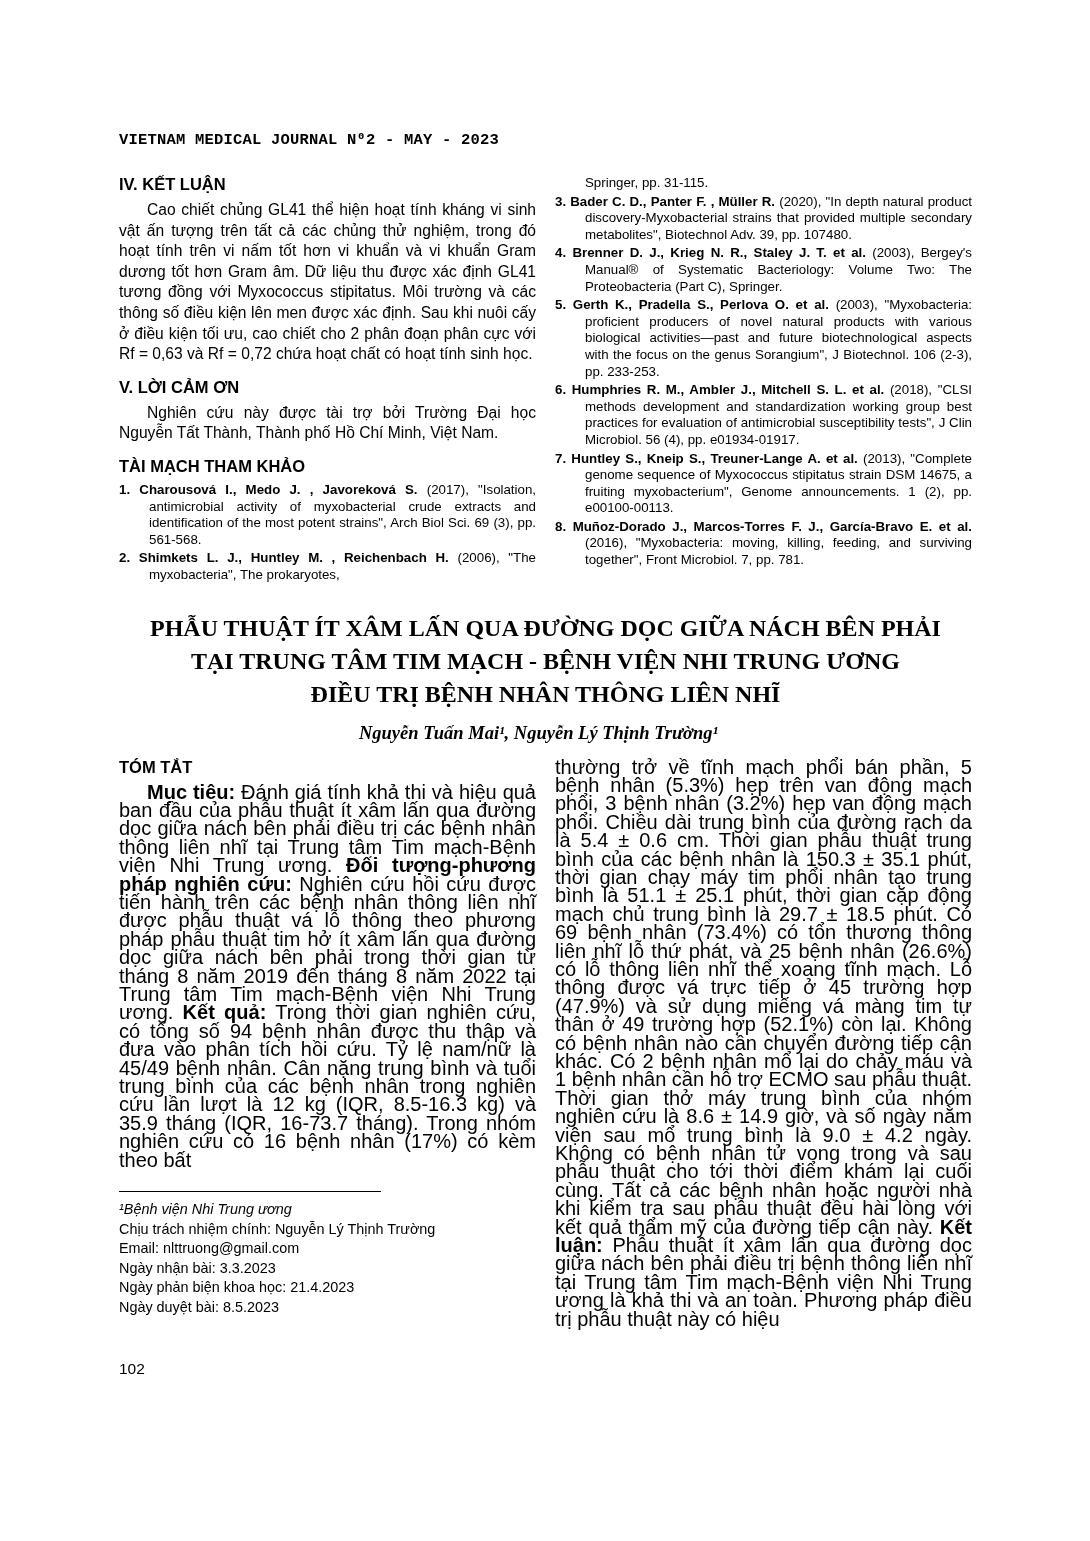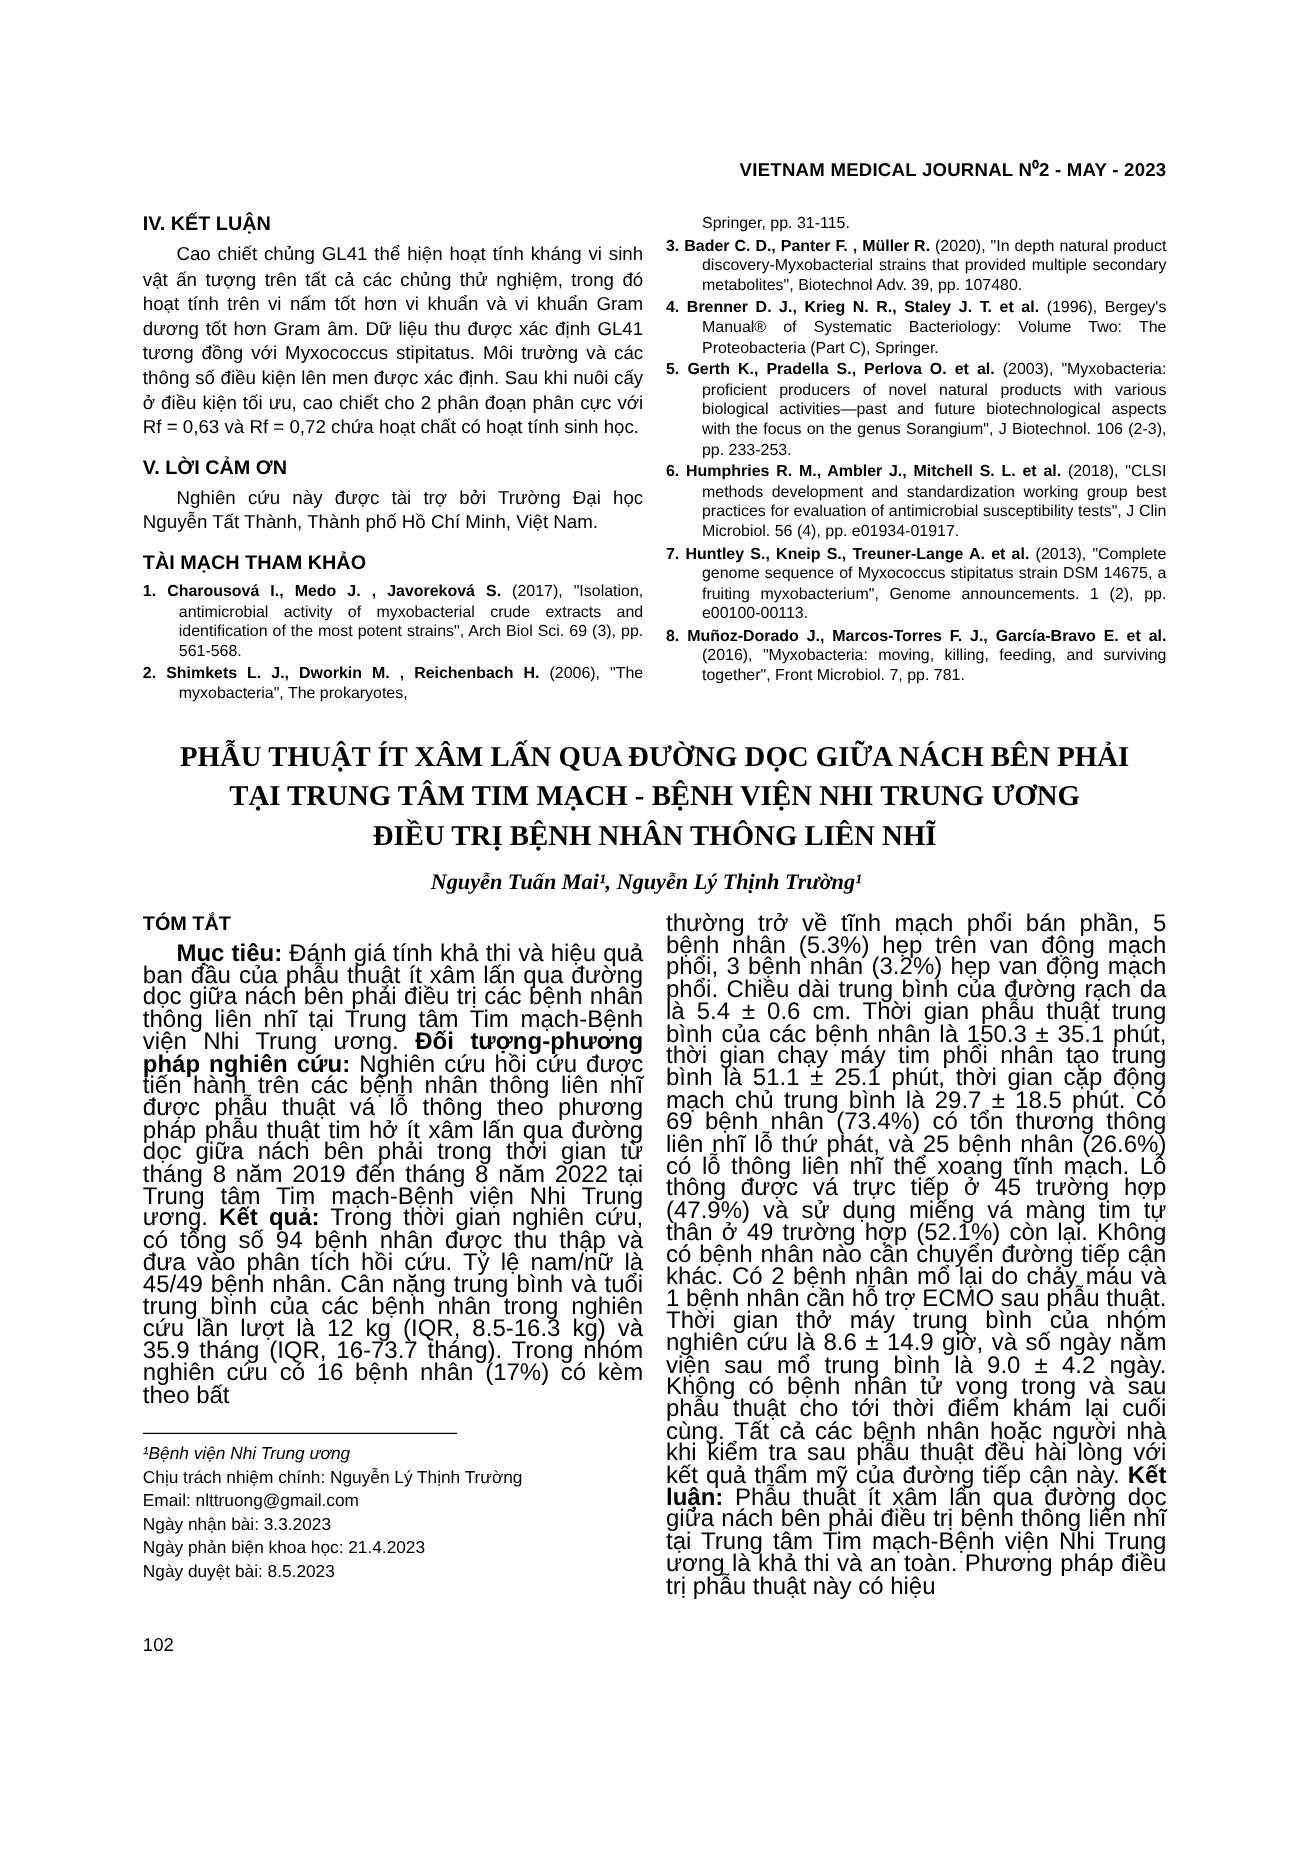--- a/index.html
+++ b/index.html
@@ -6,24 +6,25 @@
   html, body { background: #ffffff; }
   body {
     width: 1090px; height: 1541px;
     color: #000;
     font-family: "Liberation Sans", sans-serif;
     overflow: hidden;
   }
   .page { padding: 130px 118px 0 119px; }
 
   .journal-header {
-    text-align: right;
+    text-align: left;
     font-weight: 700;
     font-size: 15.5px;
     letter-spacing: 0.2px;
+    font-family: Liberation Mono, monospace;
   }
 
   .two-col { display: flex; gap: 19px; margin-top: 26px; }
   .col { flex: 1 1 0; min-width: 0; }
 
   h2.sec-heading {
     font-size: 16.5px;
     font-weight: 700;
     margin: 13px 0 6px 0;
   }
@@ -98,28 +99,28 @@
     <div class="col">
       <h2 class="sec-heading">IV. KẾT LUẬN</h2>
       <p class="body indent">Cao chiết chủng GL41 thể hiện hoạt tính kháng vi sinh vật ấn tượng trên tất cả các chủng thử nghiệm, trong đó hoạt tính trên vi nấm tốt hơn vi khuẩn và vi khuẩn Gram dương tốt hơn Gram âm. Dữ liệu thu được xác định GL41 tương đồng với Myxococcus stipitatus. Môi trường và các thông số điều kiện lên men được xác định. Sau khi nuôi cấy ở điều kiện tối ưu, cao chiết cho 2 phân đoạn phân cực với Rf = 0,63 và Rf = 0,72 chứa hoạt chất có hoạt tính sinh học.</p>
 
       <h2 class="sec-heading">V. LỜI CẢM ƠN</h2>
       <p class="body indent">Nghiên cứu này được tài trợ bởi Trường Đại học Nguyễn Tất Thành, Thành phố Hồ Chí Minh, Việt Nam.</p>
 
       <h2 class="sec-heading">TÀI MẠCH THAM KHẢO</h2>
 
       <div class="ref"><span class="b">1.</span> <span class="b">Charousová I., Medo J. , Javoreková S.</span> <span>(2017), "Isolation, antimicrobial activity of myxobacterial crude extracts and identification of the most potent strains", Arch Biol Sci. 69 (3), pp. 561-568.</span></div>
-      <div class="ref"><span class="b">2.</span> <span class="b">Shimkets L. J., Dworkin M. , Reichenbach H.</span> <span>(2006), "The myxobacteria", The prokaryotes,</span></div>
+      <div class="ref"><span class="b">2.</span> <span class="b">Shimkets L. J., Huntley M. , Reichenbach H.</span> <span>(2006), "The myxobacteria", The prokaryotes,</span></div>
     </div>
 
     <div class="col">
       <div class="ref-cont">Springer, pp. 31-115.</div>
 
       <div class="ref"><span class="b">3.</span> <span class="b">Bader C. D., Panter F. , Müller R.</span> <span>(2020), "In depth natural product discovery-Myxobacterial strains that provided multiple secondary metabolites", Biotechnol Adv. 39, pp. 107480.</span></div>
-      <div class="ref"><span class="b">4.</span> <span class="b">Brenner D. J., Krieg N. R., Staley J. T. et al.</span> <span>(1996), Bergey's Manual® of Systematic Bacteriology: Volume Two: The Proteobacteria (Part C), Springer.</span></div>
+      <div class="ref"><span class="b">4.</span> <span class="b">Brenner D. J., Krieg N. R., Staley J. T. et al.</span> <span>(2003), Bergey's Manual® of Systematic Bacteriology: Volume Two: The Proteobacteria (Part C), Springer.</span></div>
       <div class="ref"><span class="b">5.</span> <span class="b">Gerth K., Pradella S., Perlova O. et al.</span> <span>(2003), "Myxobacteria: proficient producers of novel natural products with various biological activities—past and future biotechnological aspects with the focus on the genus Sorangium", J Biotechnol. 106 (2-3), pp. 233-253.</span></div>
       <div class="ref"><span class="b">6.</span> <span class="b">Humphries R. M., Ambler J., Mitchell S. L. et al.</span> <span>(2018), "CLSI methods development and standardization working group best practices for evaluation of antimicrobial susceptibility tests", J Clin Microbiol. 56 (4), pp. e01934-01917.</span></div>
       <div class="ref"><span class="b">7.</span> <span class="b">Huntley S., Kneip S., Treuner-Lange A. et al.</span> <span>(2013), "Complete genome sequence of Myxococcus stipitatus strain DSM 14675, a fruiting myxobacterium", Genome announcements. 1 (2), pp. e00100-00113.</span></div>
       <div class="ref"><span class="b">8.</span> <span class="b">Muñoz-Dorado J., Marcos-Torres F. J., García-Bravo E. et al.</span> <span>(2016), "Myxobacteria: moving, killing, feeding, and surviving together", Front Microbiol. 7, pp. 781.</span></div>
     </div>
   </div>
 
   <div class="title-block">
     <div class="article-title">
       <div>PHẪU THUẬT ÍT XÂM LẤN QUA ĐƯỜNG DỌC GIỮA NÁCH BÊN PHẢI</div>

